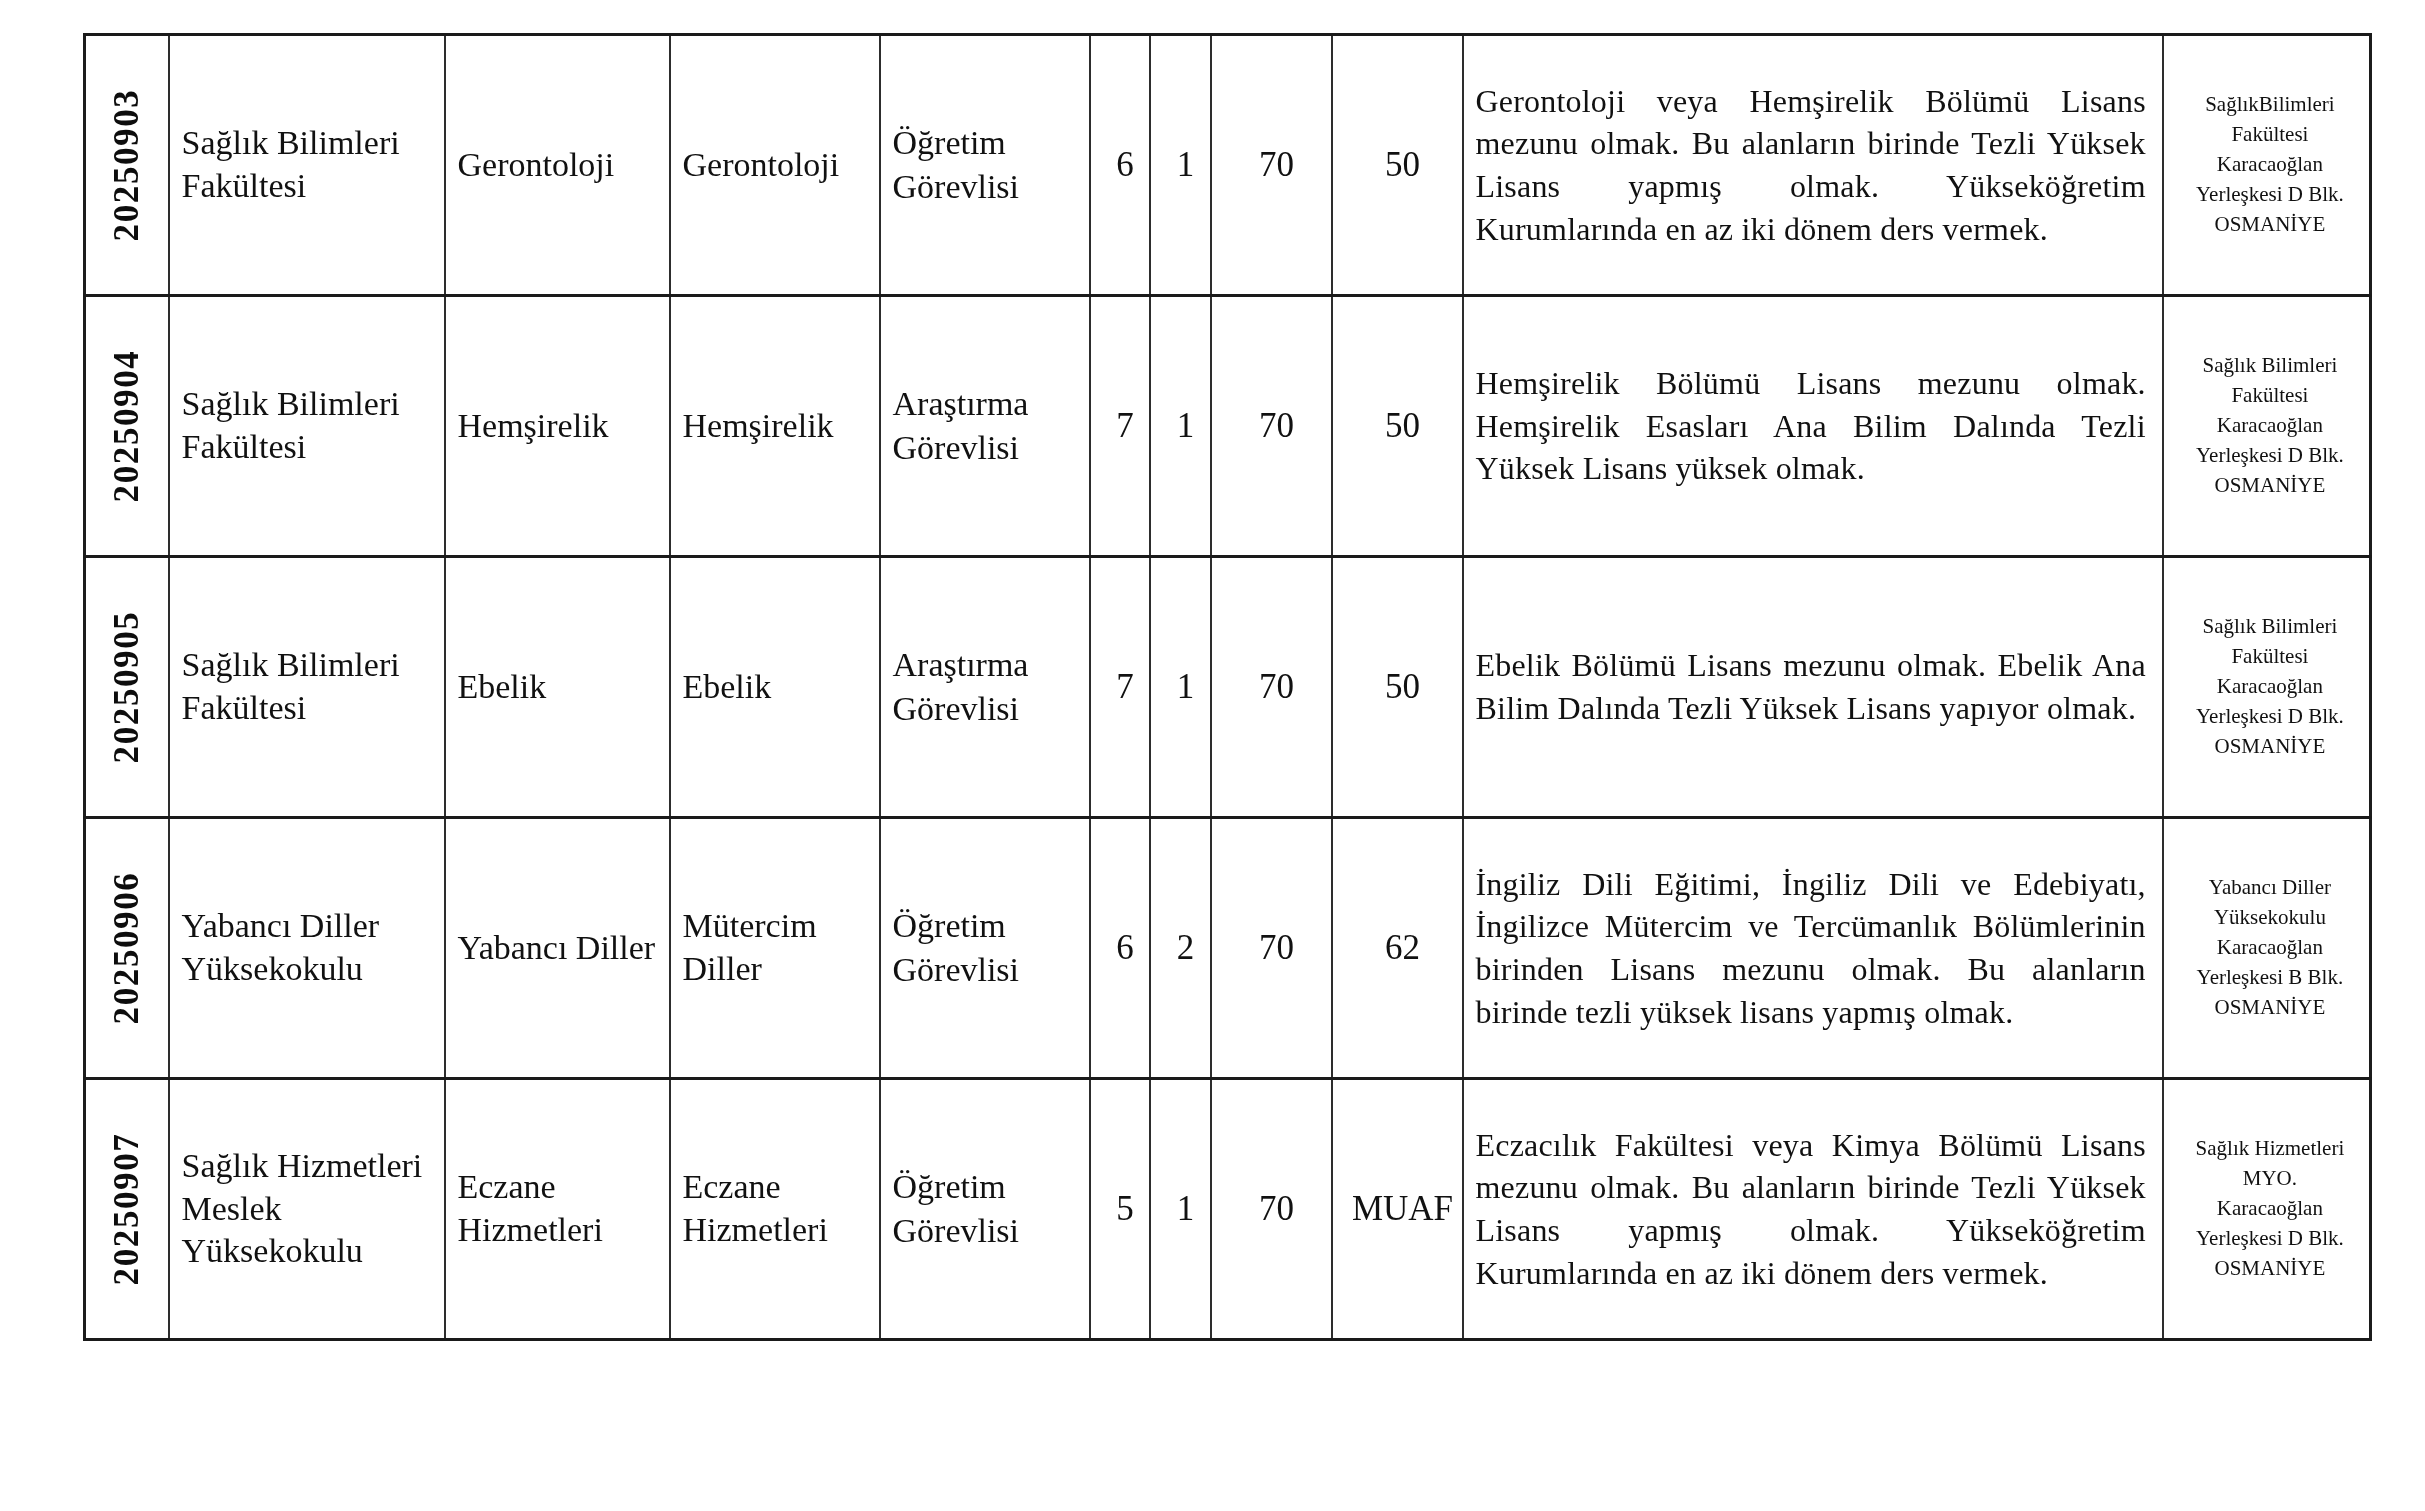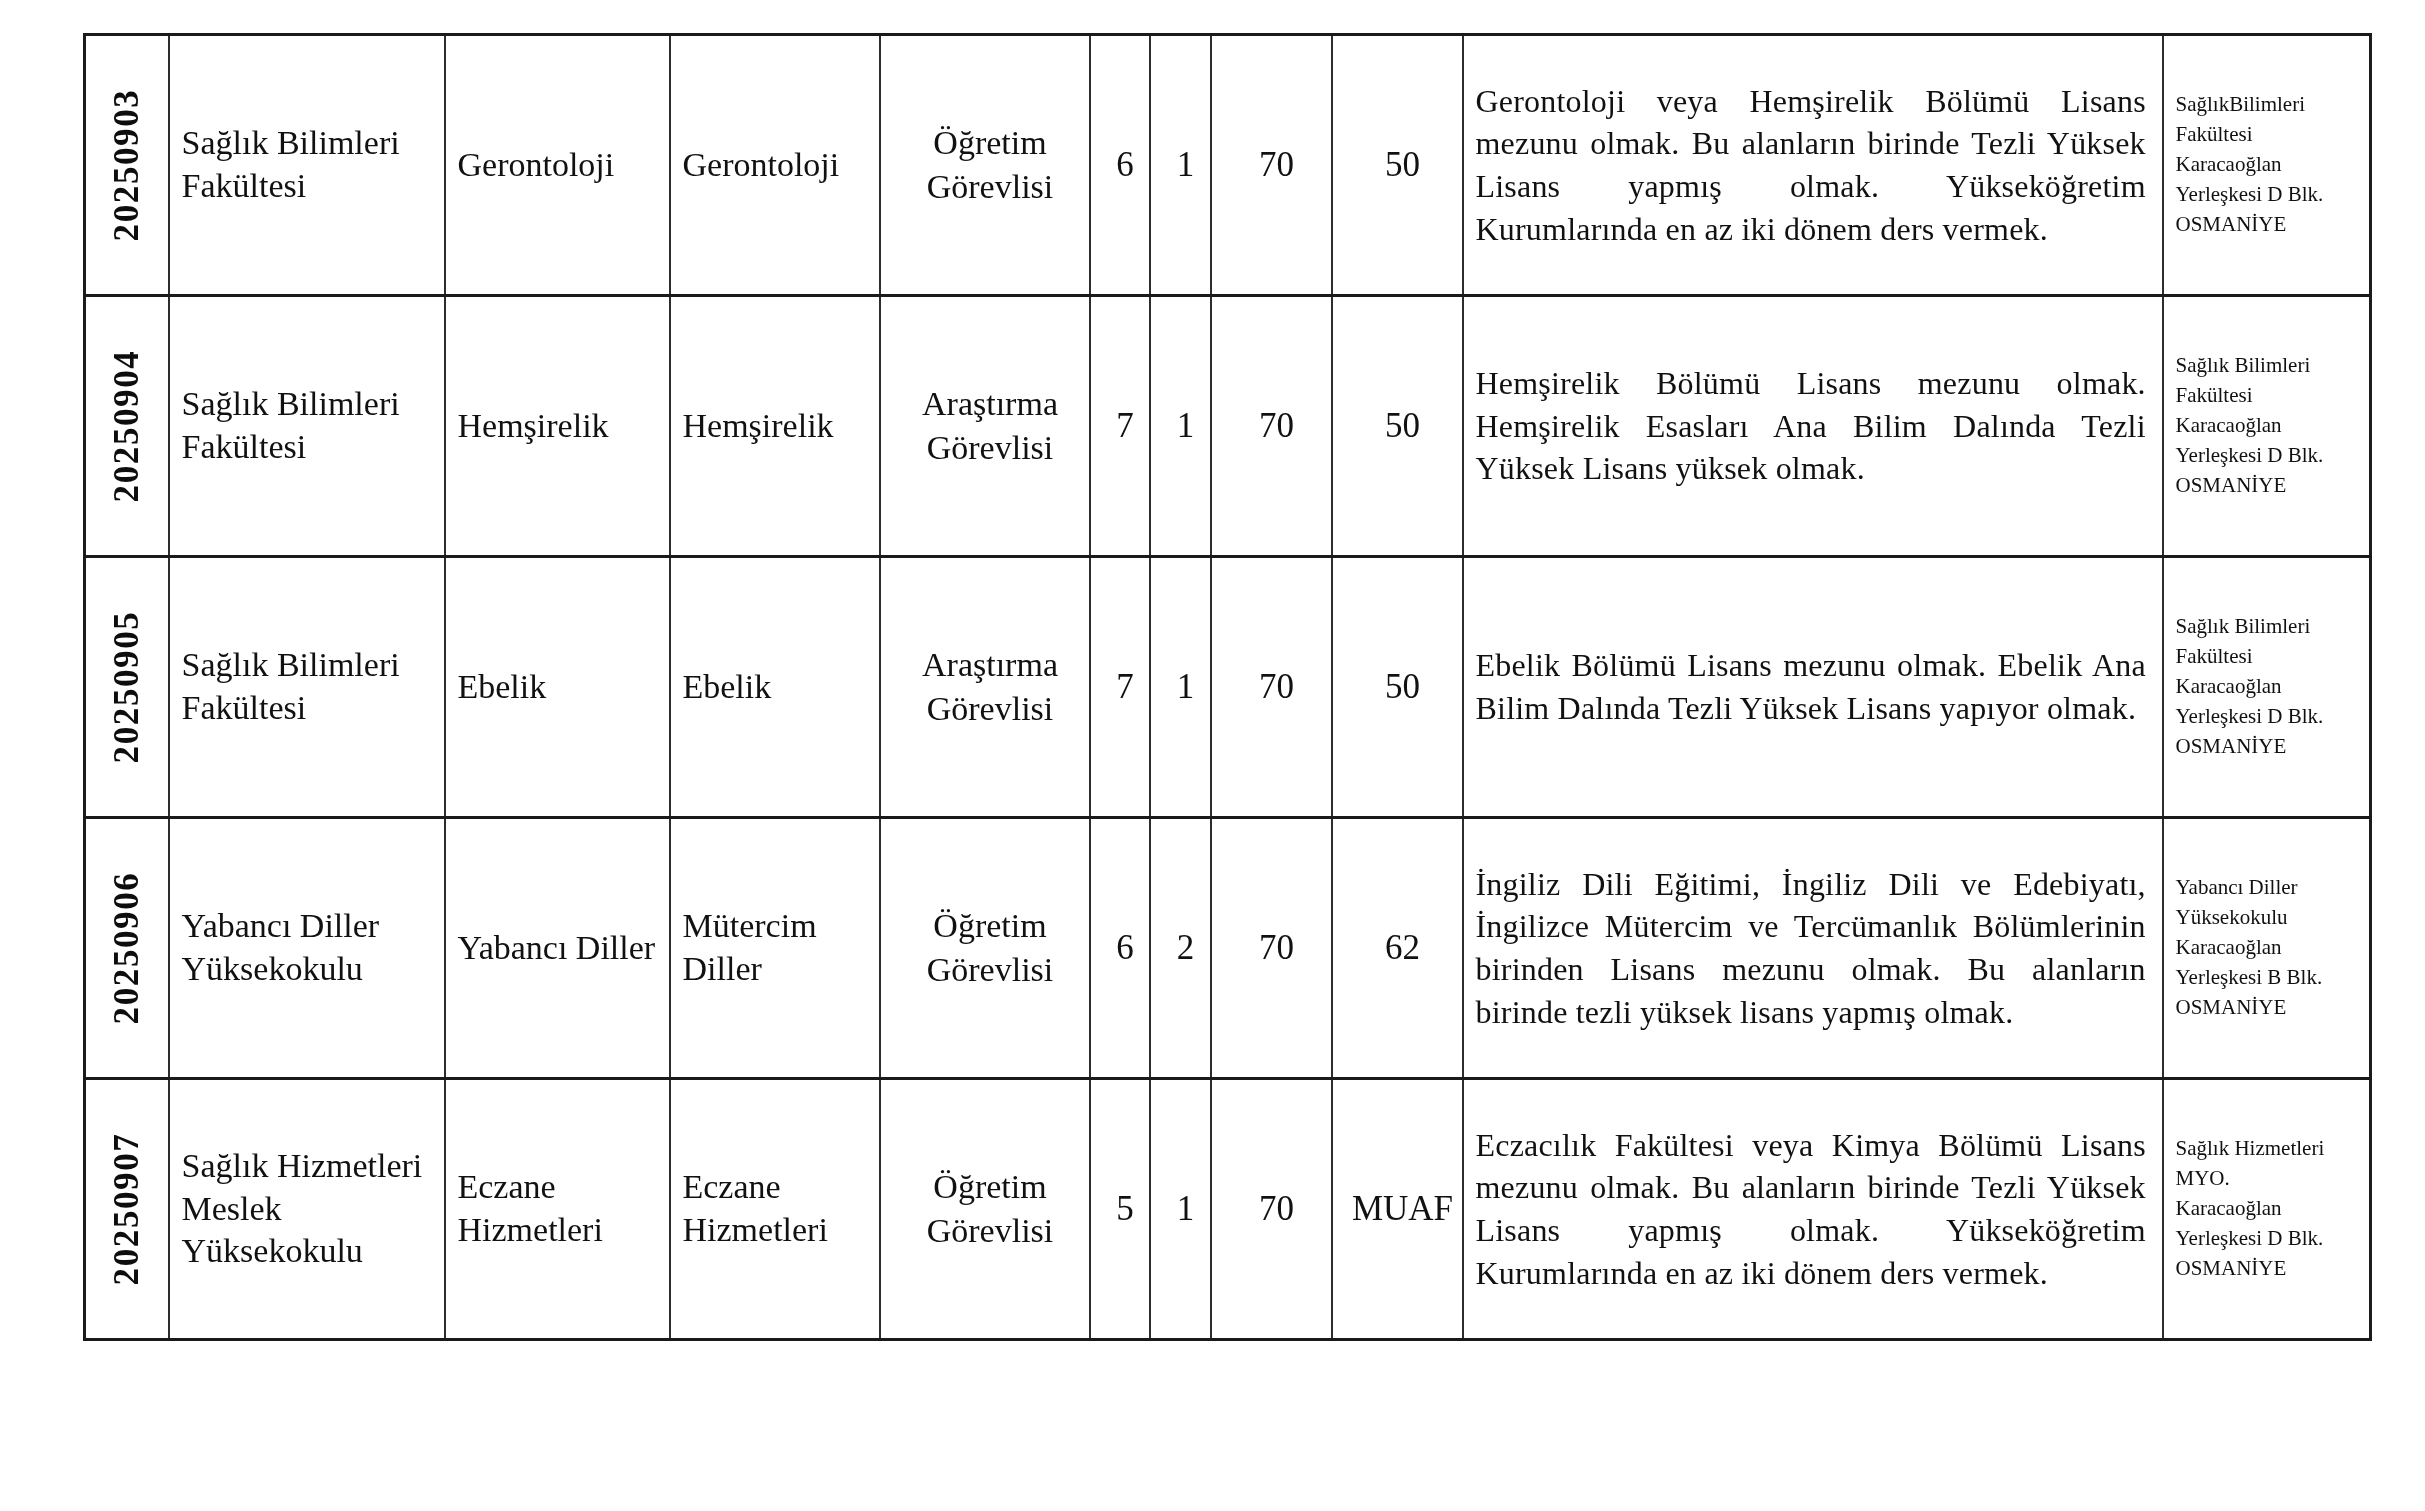--- a/index.html
+++ b/index.html
@@ -51,37 +51,38 @@
   td.c-left {
     font-size: 34px;
     line-height: 1.26;
     padding: 6.3px 6.3px 6.3px 11.8px;
     white-space: pre-line;
     text-align: left;
   }
   td.c-center {
     font-size: 34px;
     line-height: 1.3;
-    text-align: center;
+    text-align: left;
     white-space: pre-line;
   }
   td.c-num {
     font-size: 35px;
     text-align: center;
   }
   td.c-req {
     font-size: 32px;
     line-height: 1.33;
     text-align: justify;
     padding: 7.9px 15.7px;
     letter-spacing: 0.2px;
   }
   td.c-loc {
     font-size: 21px;
     line-height: 1.42;
+    text-align: center;
     white-space: pre-line;
     padding: 3.1px 4.7px;
   }
 </style>
 </head>
 <body>
 
 <table class="postings">
   <colgroup>
     <col style="width:84px">

